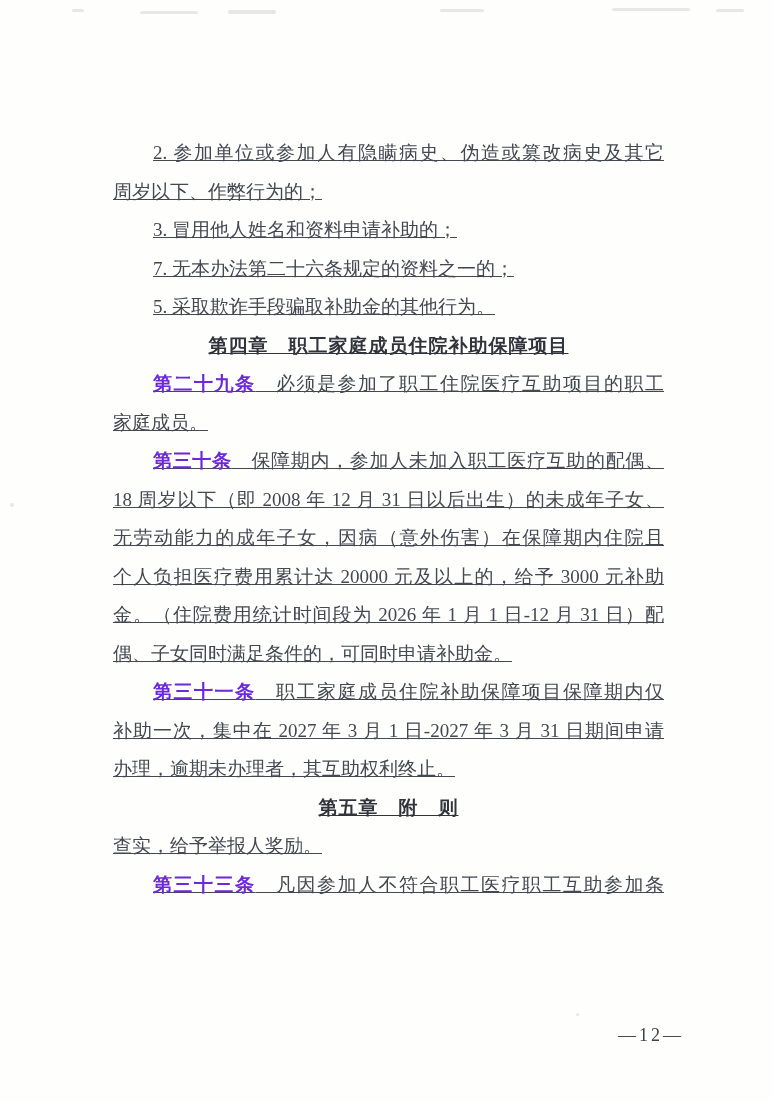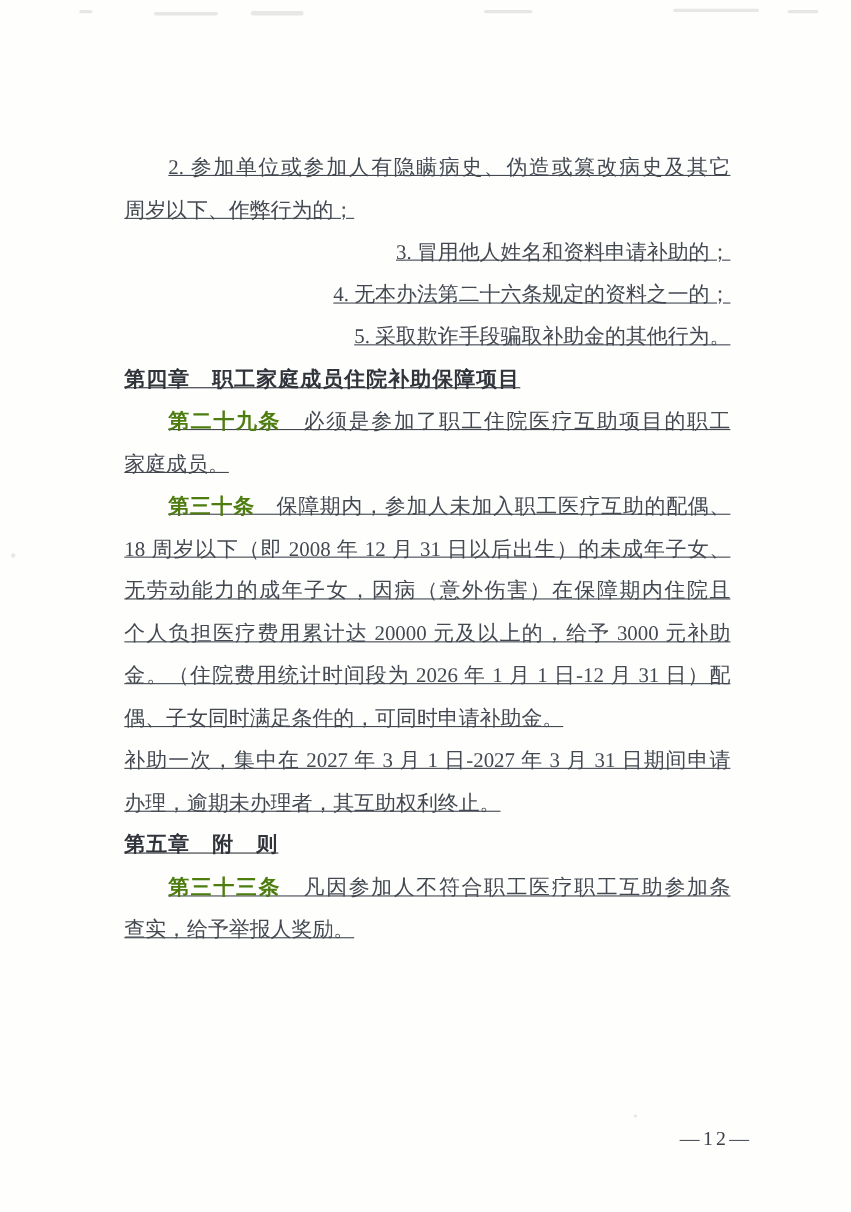--- a/index.html
+++ b/index.html
@@ -30,28 +30,28 @@
   }
   .line {
     margin:0;
     text-align:left;
     text-decoration:underline;
   }
   .just {
     text-align:justify;
     text-align-last:justify;
   }
-  .indent { text-indent:40px;text-align:right; }
+  .indent { text-indent:40px; }
   .lead {
     font-weight:bold;
     font-family:"Liberation Sans", sans-serif;
-    color:#4d7c0f;
+    color:#6d28d9;
   }
   .heading {
-    text-align:left;
+    text-align:center;
     font-weight:bold;
     font-family:"Liberation Sans", sans-serif;
     color:#31343b;
     letter-spacing:1px;
   }
   .pagenum {
     position:absolute;
     top:1022px;
     right:90px;
     font-size:18px;
@@ -72,39 +72,40 @@
   <div class="scan-artifact" style="left:440px;top:9px;width:44px;height:3px;"></div>
   <div class="scan-artifact" style="left:612px;top:8px;width:78px;height:3px;"></div>
   <div class="scan-artifact" style="left:716px;top:9px;width:28px;height:3px;"></div>
   <div class="scan-artifact" style="left:10px;top:503px;width:4px;height:4px;border-radius:50%;"></div>
   <div class="scan-artifact" style="left:576px;top:1013px;width:3px;height:3px;border-radius:50%;"></div>
 
   <div class="doc">
     <p class="line just indent"><span>2. 参加单位或参加人有隐瞒病史、伪造或篡改病史及其它</span></p>
     <p class="line"><span>周岁以下、作弊行为的；</span></p>
     <p class="line indent"><span>3. 冒用他人姓名和资料申请补助的；</span></p>
-    <p class="line indent"><span>4. 无本办法第二十六条规定的资料之一的；</span></p>
+    <p class="line indent"><span>7. 无本办法第二十六条规定的资料之一的；</span></p>
     <p class="line indent"><span>5. 采取欺诈手段骗取补助金的其他行为。</span></p>
 
     <p class="line heading"><span>第四章　职工家庭成员住院补助保障项目</span></p>
 
     <p class="line just indent"><span class="lead">第二十九条</span><span>　必须是参加了职工住院医疗互助项目的职工</span></p>
     <p class="line"><span>家庭成员。</span></p>
 
     <p class="line just indent"><span class="lead">第三十条</span><span>　保障期内，参加人未加入职工医疗互助的配偶、</span></p>
     <p class="line just"><span>18 周岁以下（即 2008 年 12 月 31 日以后出生）的未成年子女、</span></p>
     <p class="line just"><span>无劳动能力的成年子女，因病（意外伤害）在保障期内住院且</span></p>
     <p class="line just"><span>个人负担医疗费用累计达 20000 元及以上的，给予 3000 元补助</span></p>
     <p class="line just"><span>金。（住院费用统计时间段为 2026 年 1 月 1 日-12 月 31 日）配</span></p>
     <p class="line"><span>偶、子女同时满足条件的，可同时申请补助金。</span></p>
 
+    <p class="line just indent"><span class="lead">第三十一条</span><span>　职工家庭成员住院补助保障项目保障期内仅</span></p>
     <p class="line just"><span>补助一次，集中在 2027 年 3 月 1 日-2027 年 3 月 31 日期间申请</span></p>
     <p class="line"><span>办理，逾期未办理者，其互助权利终止。</span></p>
 
     <p class="line heading"><span>第五章　附　则</span></p>
 
+    <p class="line"><span>查实，给予举报人奖励。</span></p>
+
     <p class="line just indent"><span class="lead">第三十三条</span><span>　凡因参加人不符合职工医疗职工互助参加条</span></p>
-
-    <p class="line"><span>查实，给予举报人奖励。</span></p>
   </div>
 
   <div class="pagenum">—12—</div>
 </div>
 
 </body></html>

